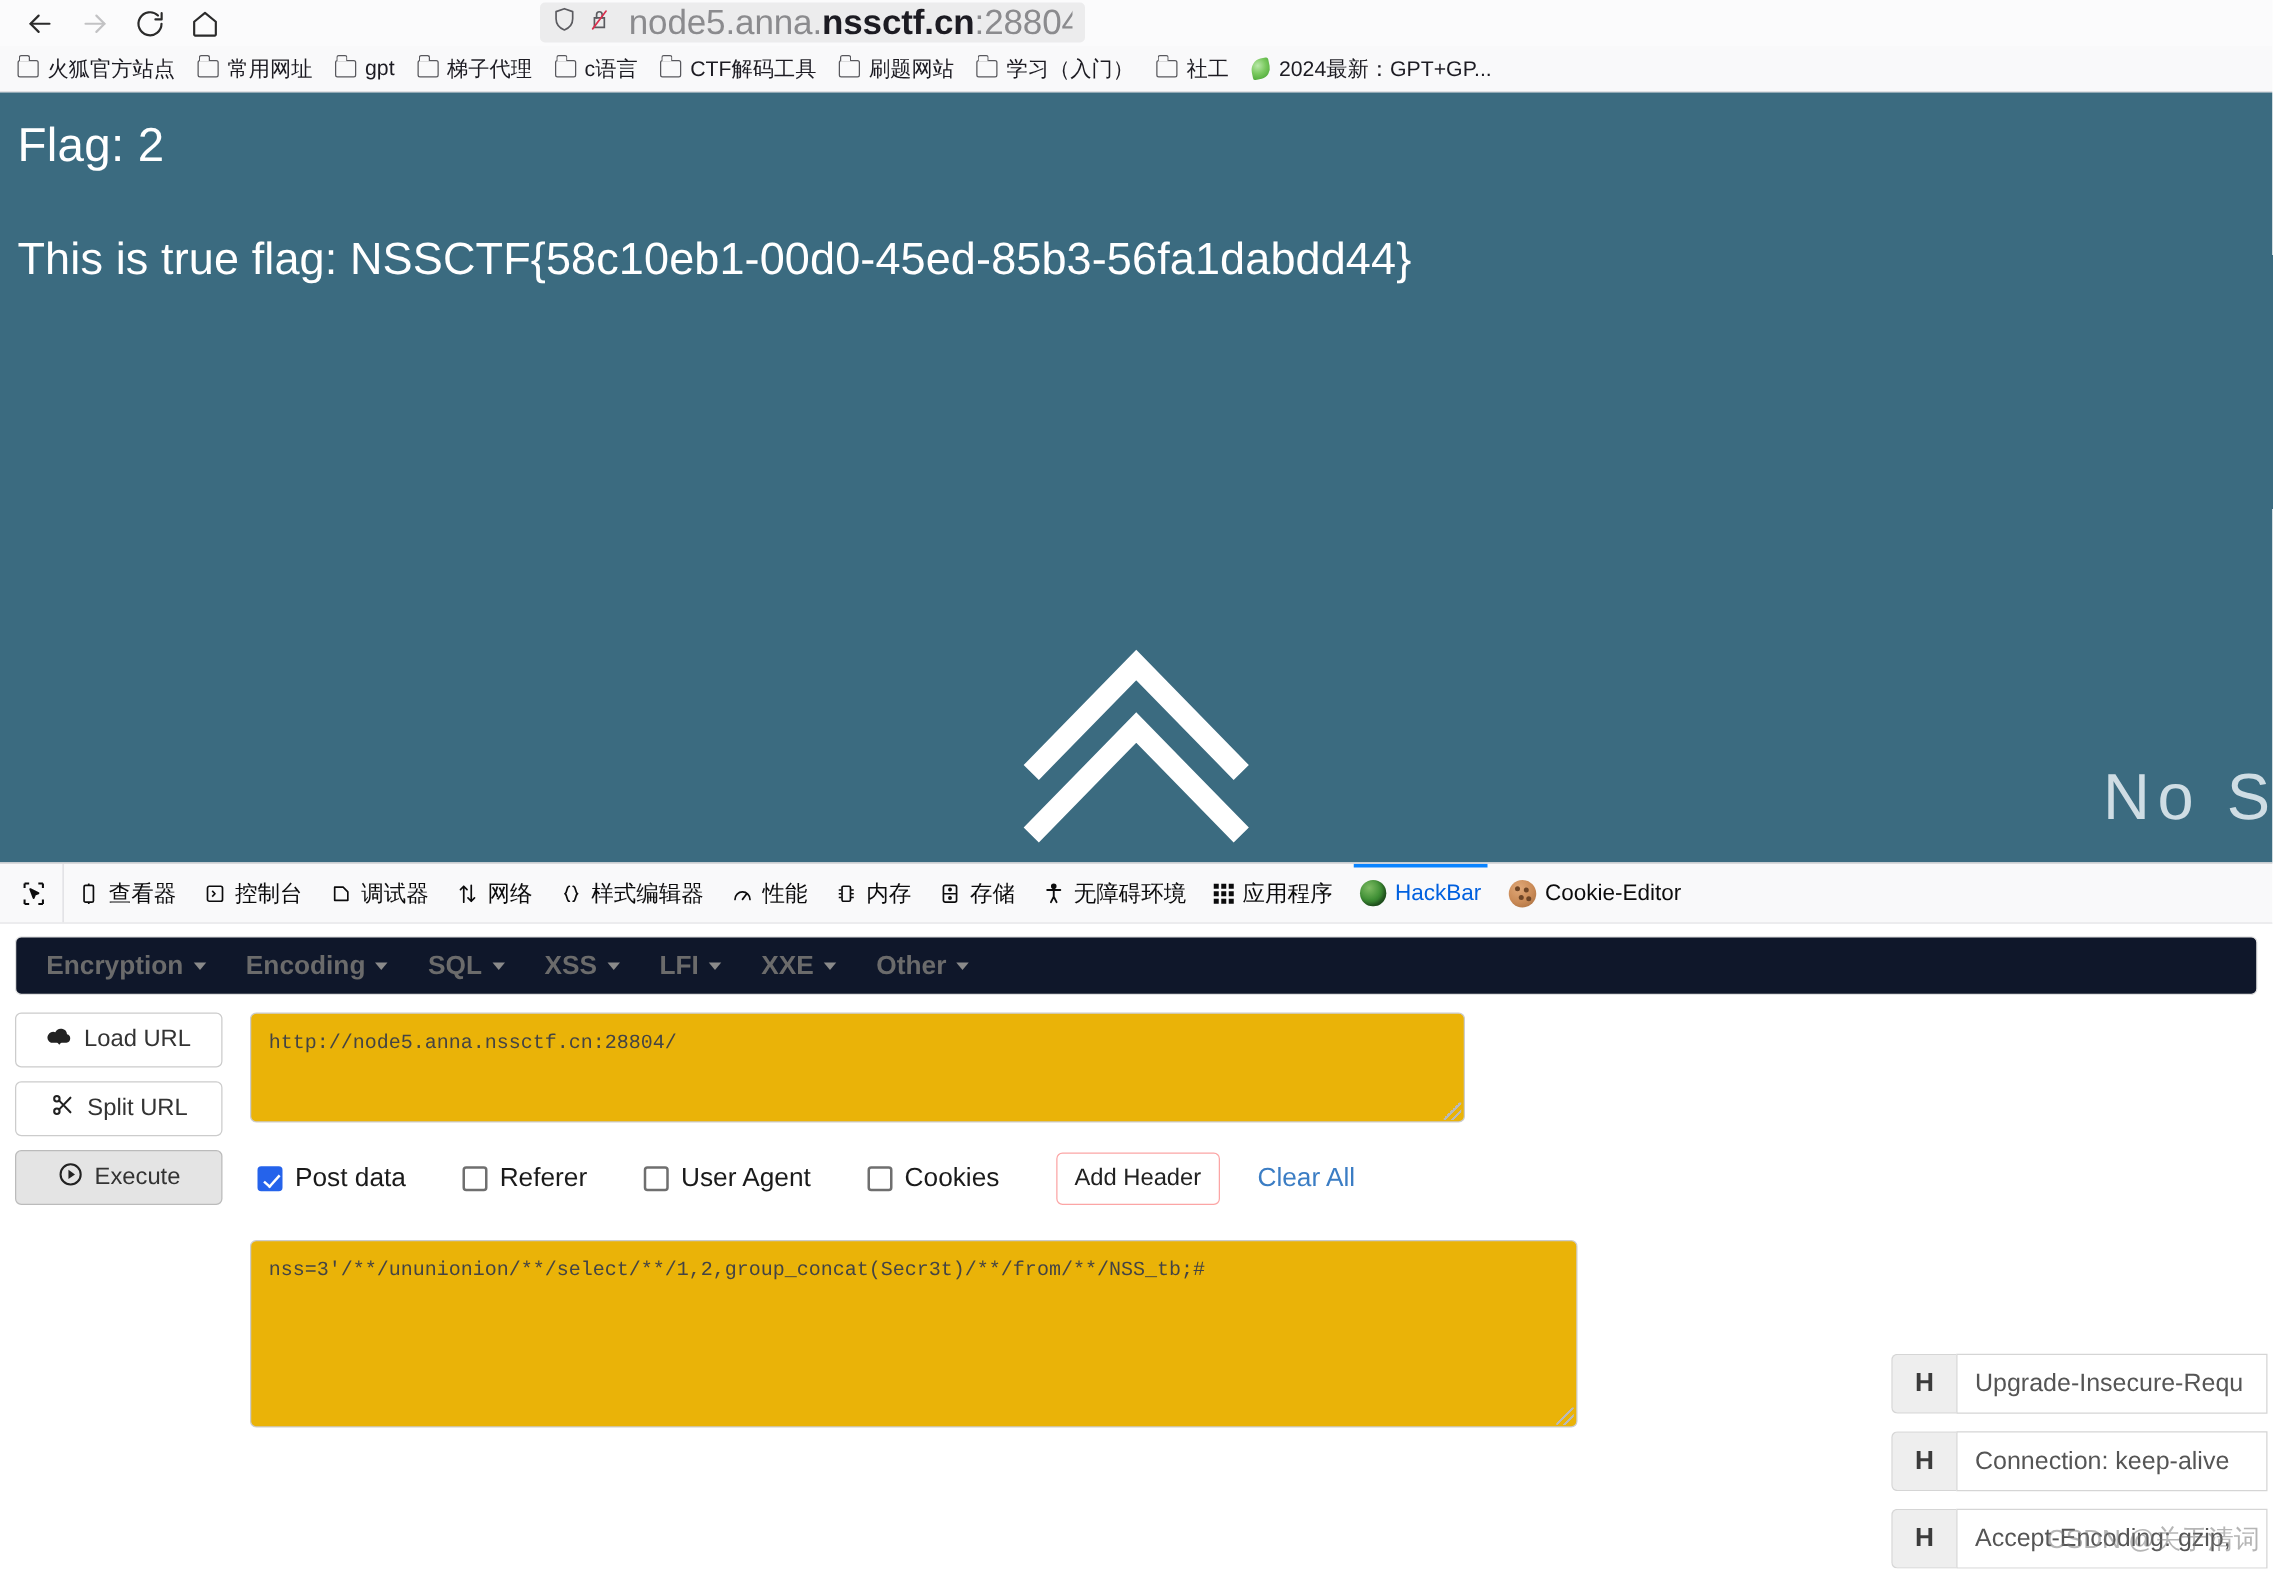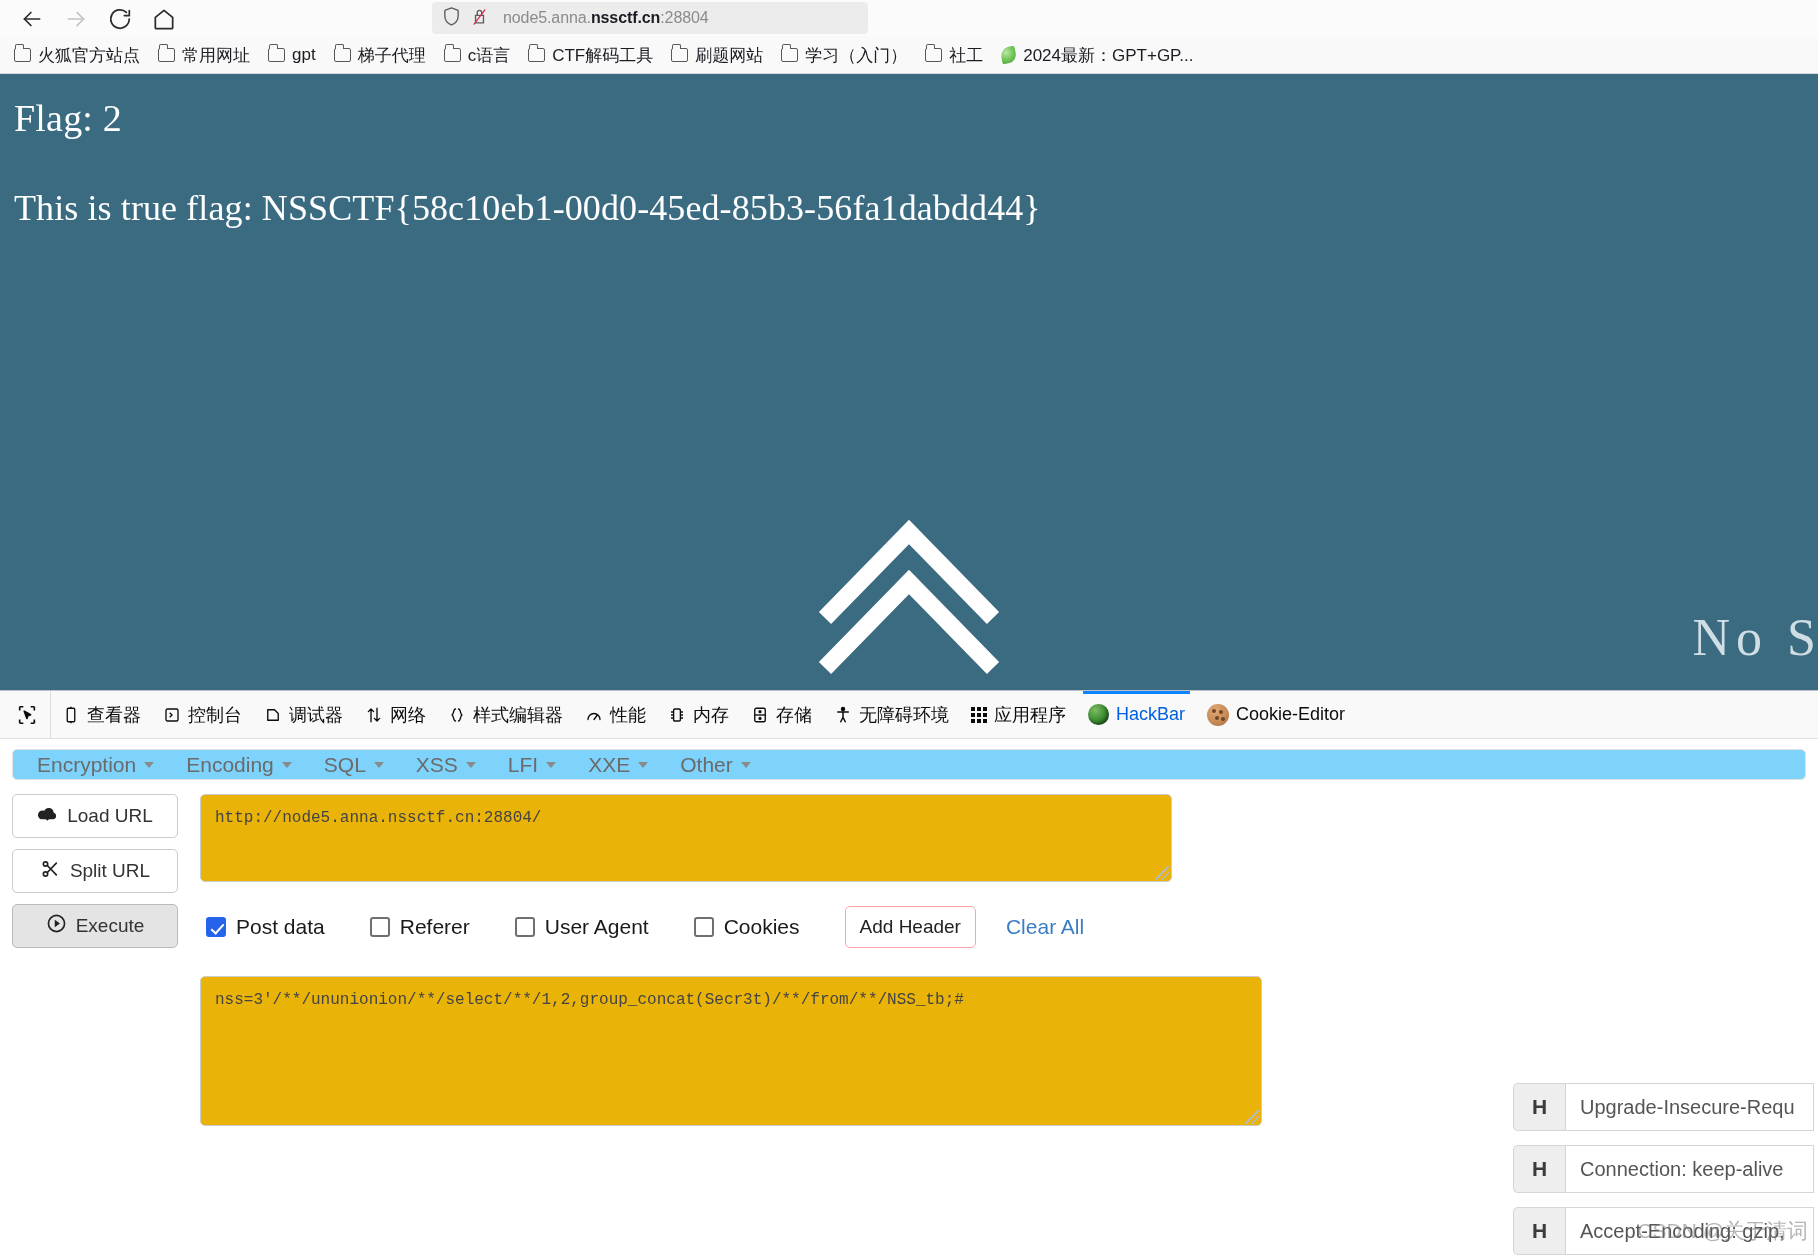--- a/index.html
+++ b/index.html
@@ -24,21 +24,21 @@
   .nav-btn svg { display: block; }
 
   #url-wrap {
     position: absolute; left: 432px; top: 2px;
     height: 32px; width: 436px;
     background: #ececed; border-radius: 4px;
     display: flex; align-items: center; padding: 0 10px;
   }
   #url-icons { display: flex; align-items: center; gap: 9px; margin-right: 14px; }
   #url-text {
-    font-size: 16px; color: #8b8b8e; letter-spacing: -0.1px;
+    font-size: 28px; color: #8b8b8e; letter-spacing: -0.1px;
     white-space: nowrap; overflow: hidden;
   }
   #url-text .host-strong { color: #1c1b22; font-weight: 700; }
 
   #bookmarks-bar {
     height: 37px; display: flex; align-items: center;
     padding: 0 14px; gap: 18px; background: #f9f9fa;
     border-bottom: 1px solid #d7d7db; overflow: hidden;
   }
   .bm-item {
@@ -59,21 +59,21 @@
     width: 15px; height: 16px; flex: 0 0 auto;
     background: radial-gradient(circle at 38% 32%, #b9e8a9 0%, #7ac95f 45%, #3f9e2c 100%);
     border-radius: 60% 12% 55% 12%;
     transform: rotate(-12deg);
   }
 
   
   #page-content {
     position: relative; width: 1818px; height: 616px;
     background: #3b6b80; overflow: hidden;
-    font-family: Liberation Serif, serif;
+    font-family: Liberation Sans, sans-serif;
   }
   #flag-heading {
     color: #ffffff; font-size: 38px; font-weight: 400;
     padding: 22px 0 0 14px; letter-spacing: 0.2px;
   }
   #flag-true {
     color: #ffffff; font-size: 36px; font-weight: 400;
     padding: 47px 0 0 14px; letter-spacing: 0.1px;
   }
   #logo-block {
@@ -133,24 +133,24 @@
     position: absolute; background: #6e4526; border-radius: 50%;
     width: 4px; height: 4px;
   }
 
   
   #hackbar {
     flex: 1 1 auto; display: flex; flex-direction: column;
     background: #fff; overflow: hidden;
   }
   #hb-menubar {
-    margin: 10px 12px 0 12px; background: #7dd3fc;
+    margin: 10px 12px 0 12px; background: #0f172a;
     border: 1px solid #e3e3e3; border-radius: 5px;
-    height: 31px; display: flex; align-items: center;
-    padding: 0 8px; flex: 0 0 auto;
+    height: 47px; display: flex; align-items: center;
+    padding: 0 8px; flex: 0 0 auto; font-weight: bold;
   }
   .hb-menu {
     font-size: 21px; color: #6b6b6b; padding: 0 16px;
     display: flex; align-items: center; gap: 8px; white-space: nowrap;
   }
   .caret {
     width: 0; height: 0; border-left: 5px solid transparent;
     border-right: 5px solid transparent; border-top: 6px solid #8a8a8a;
     display: inline-block;
   }

